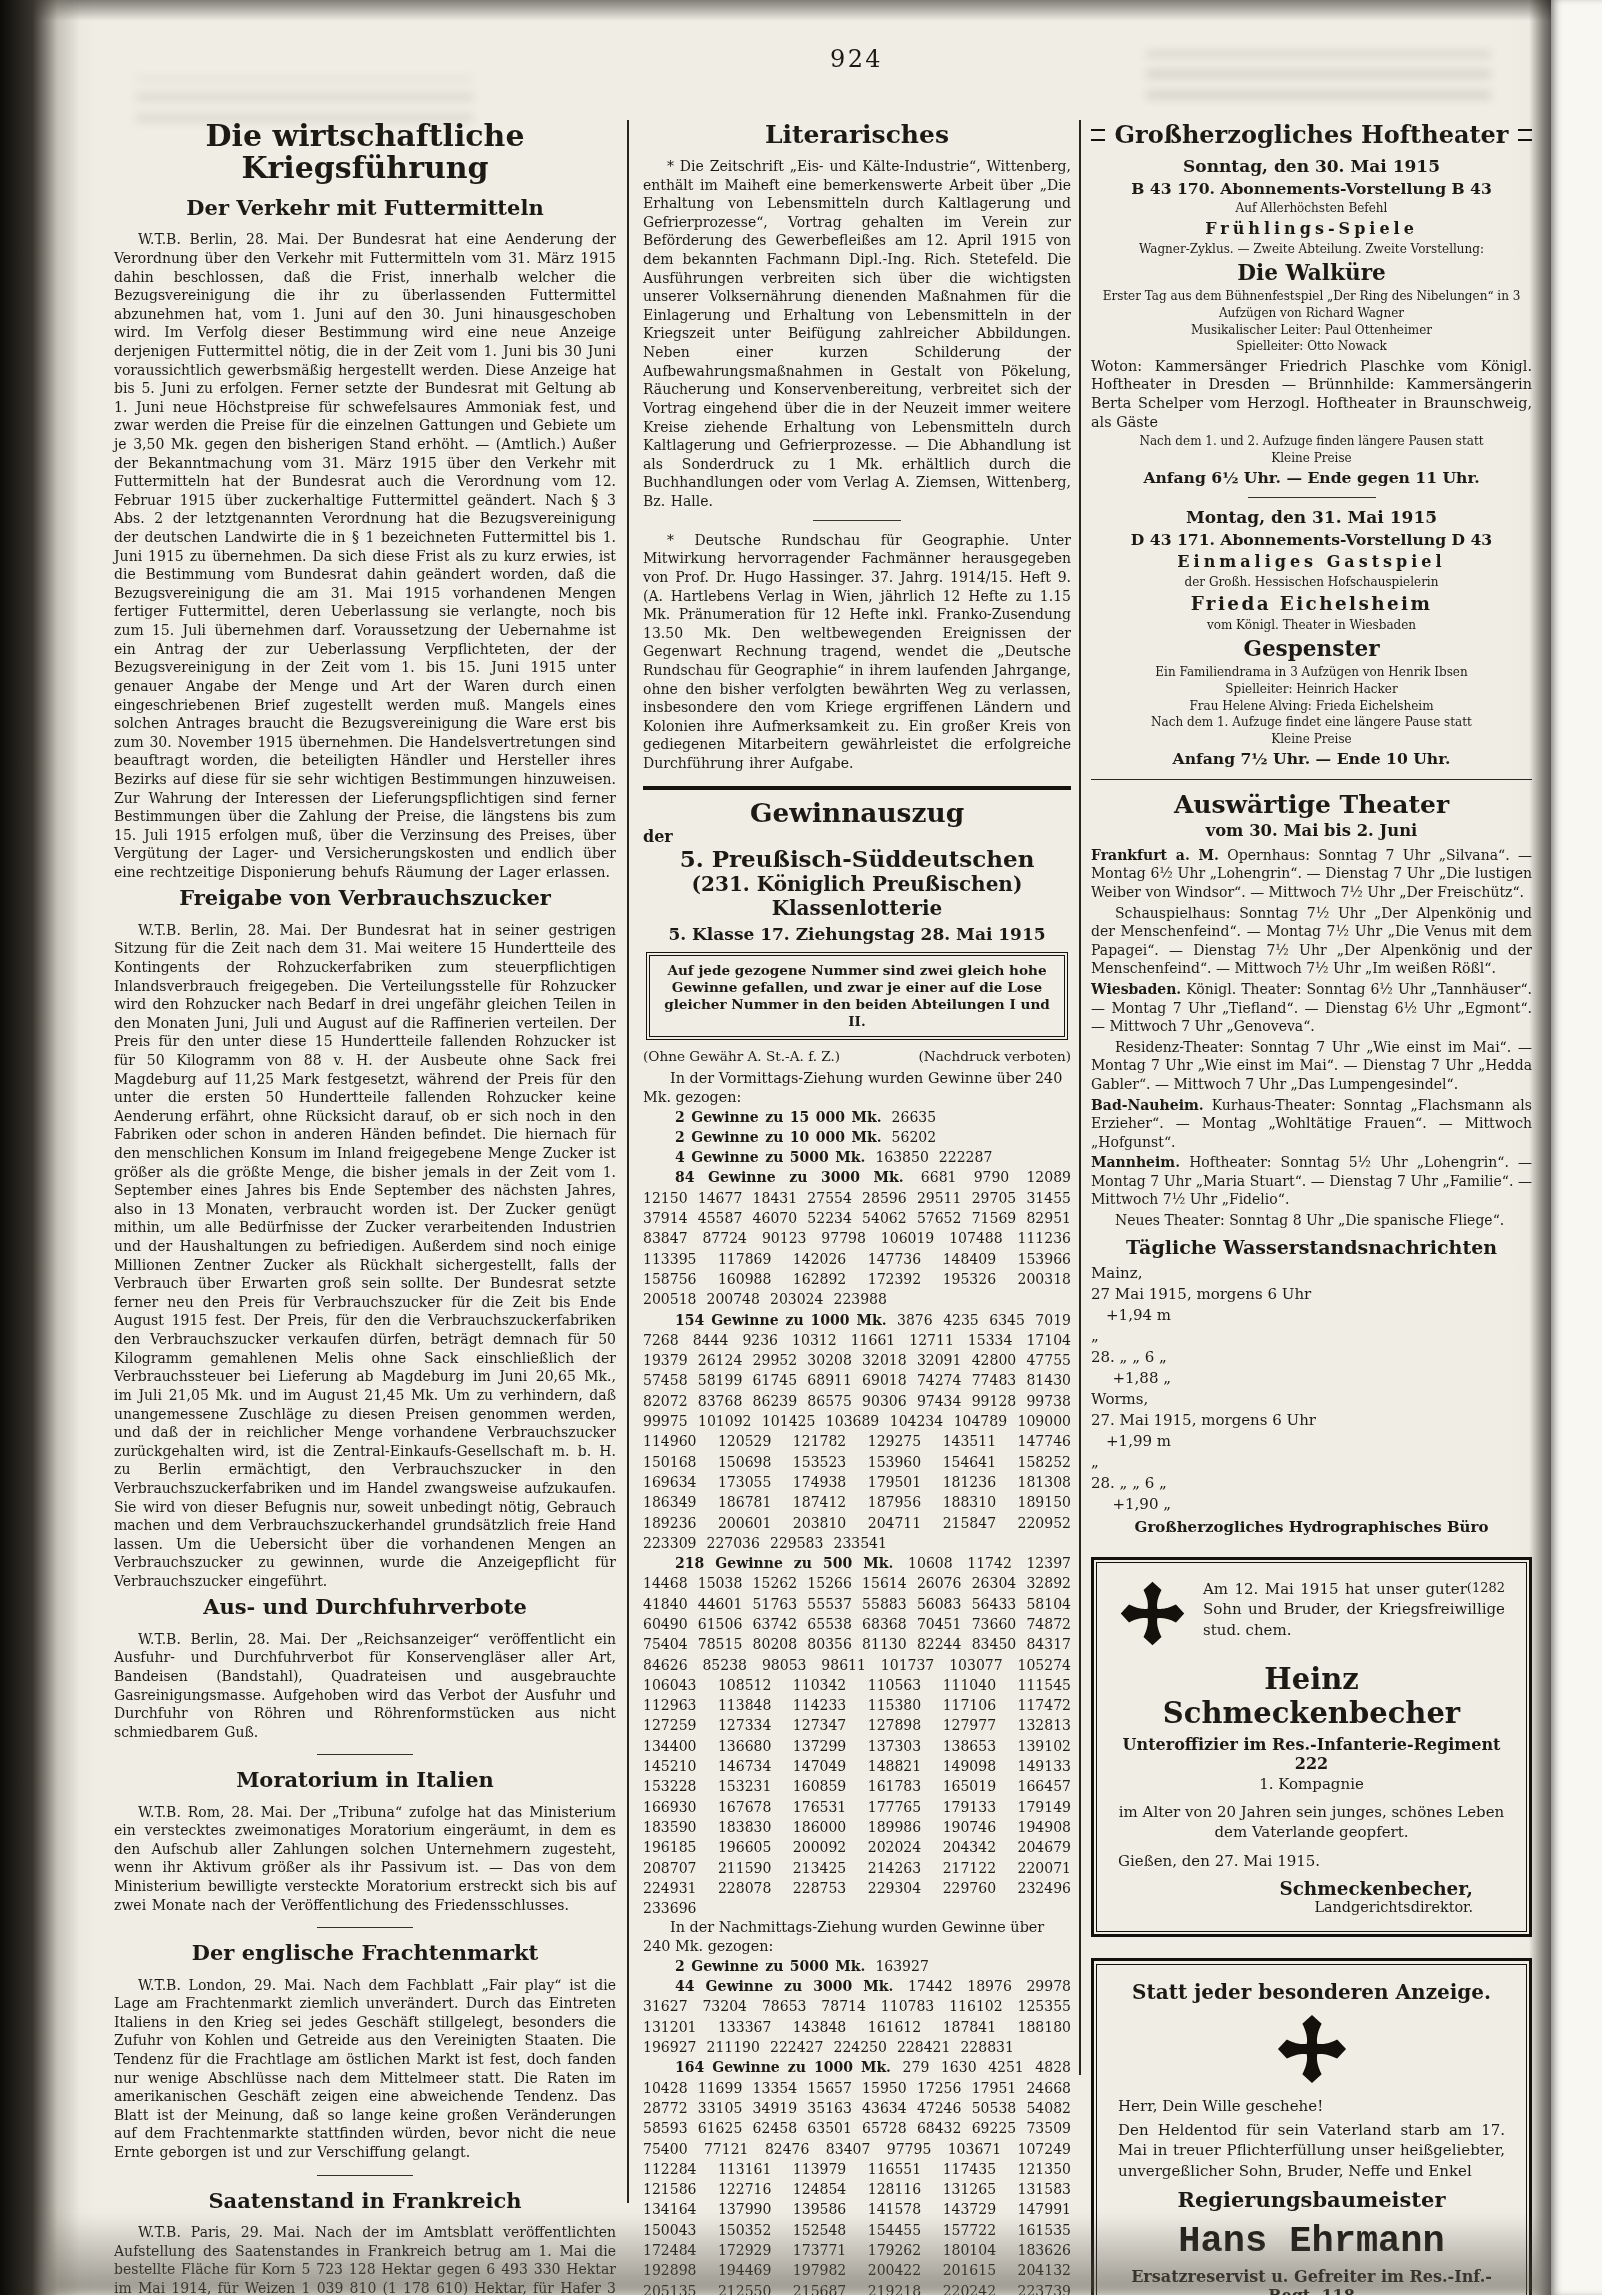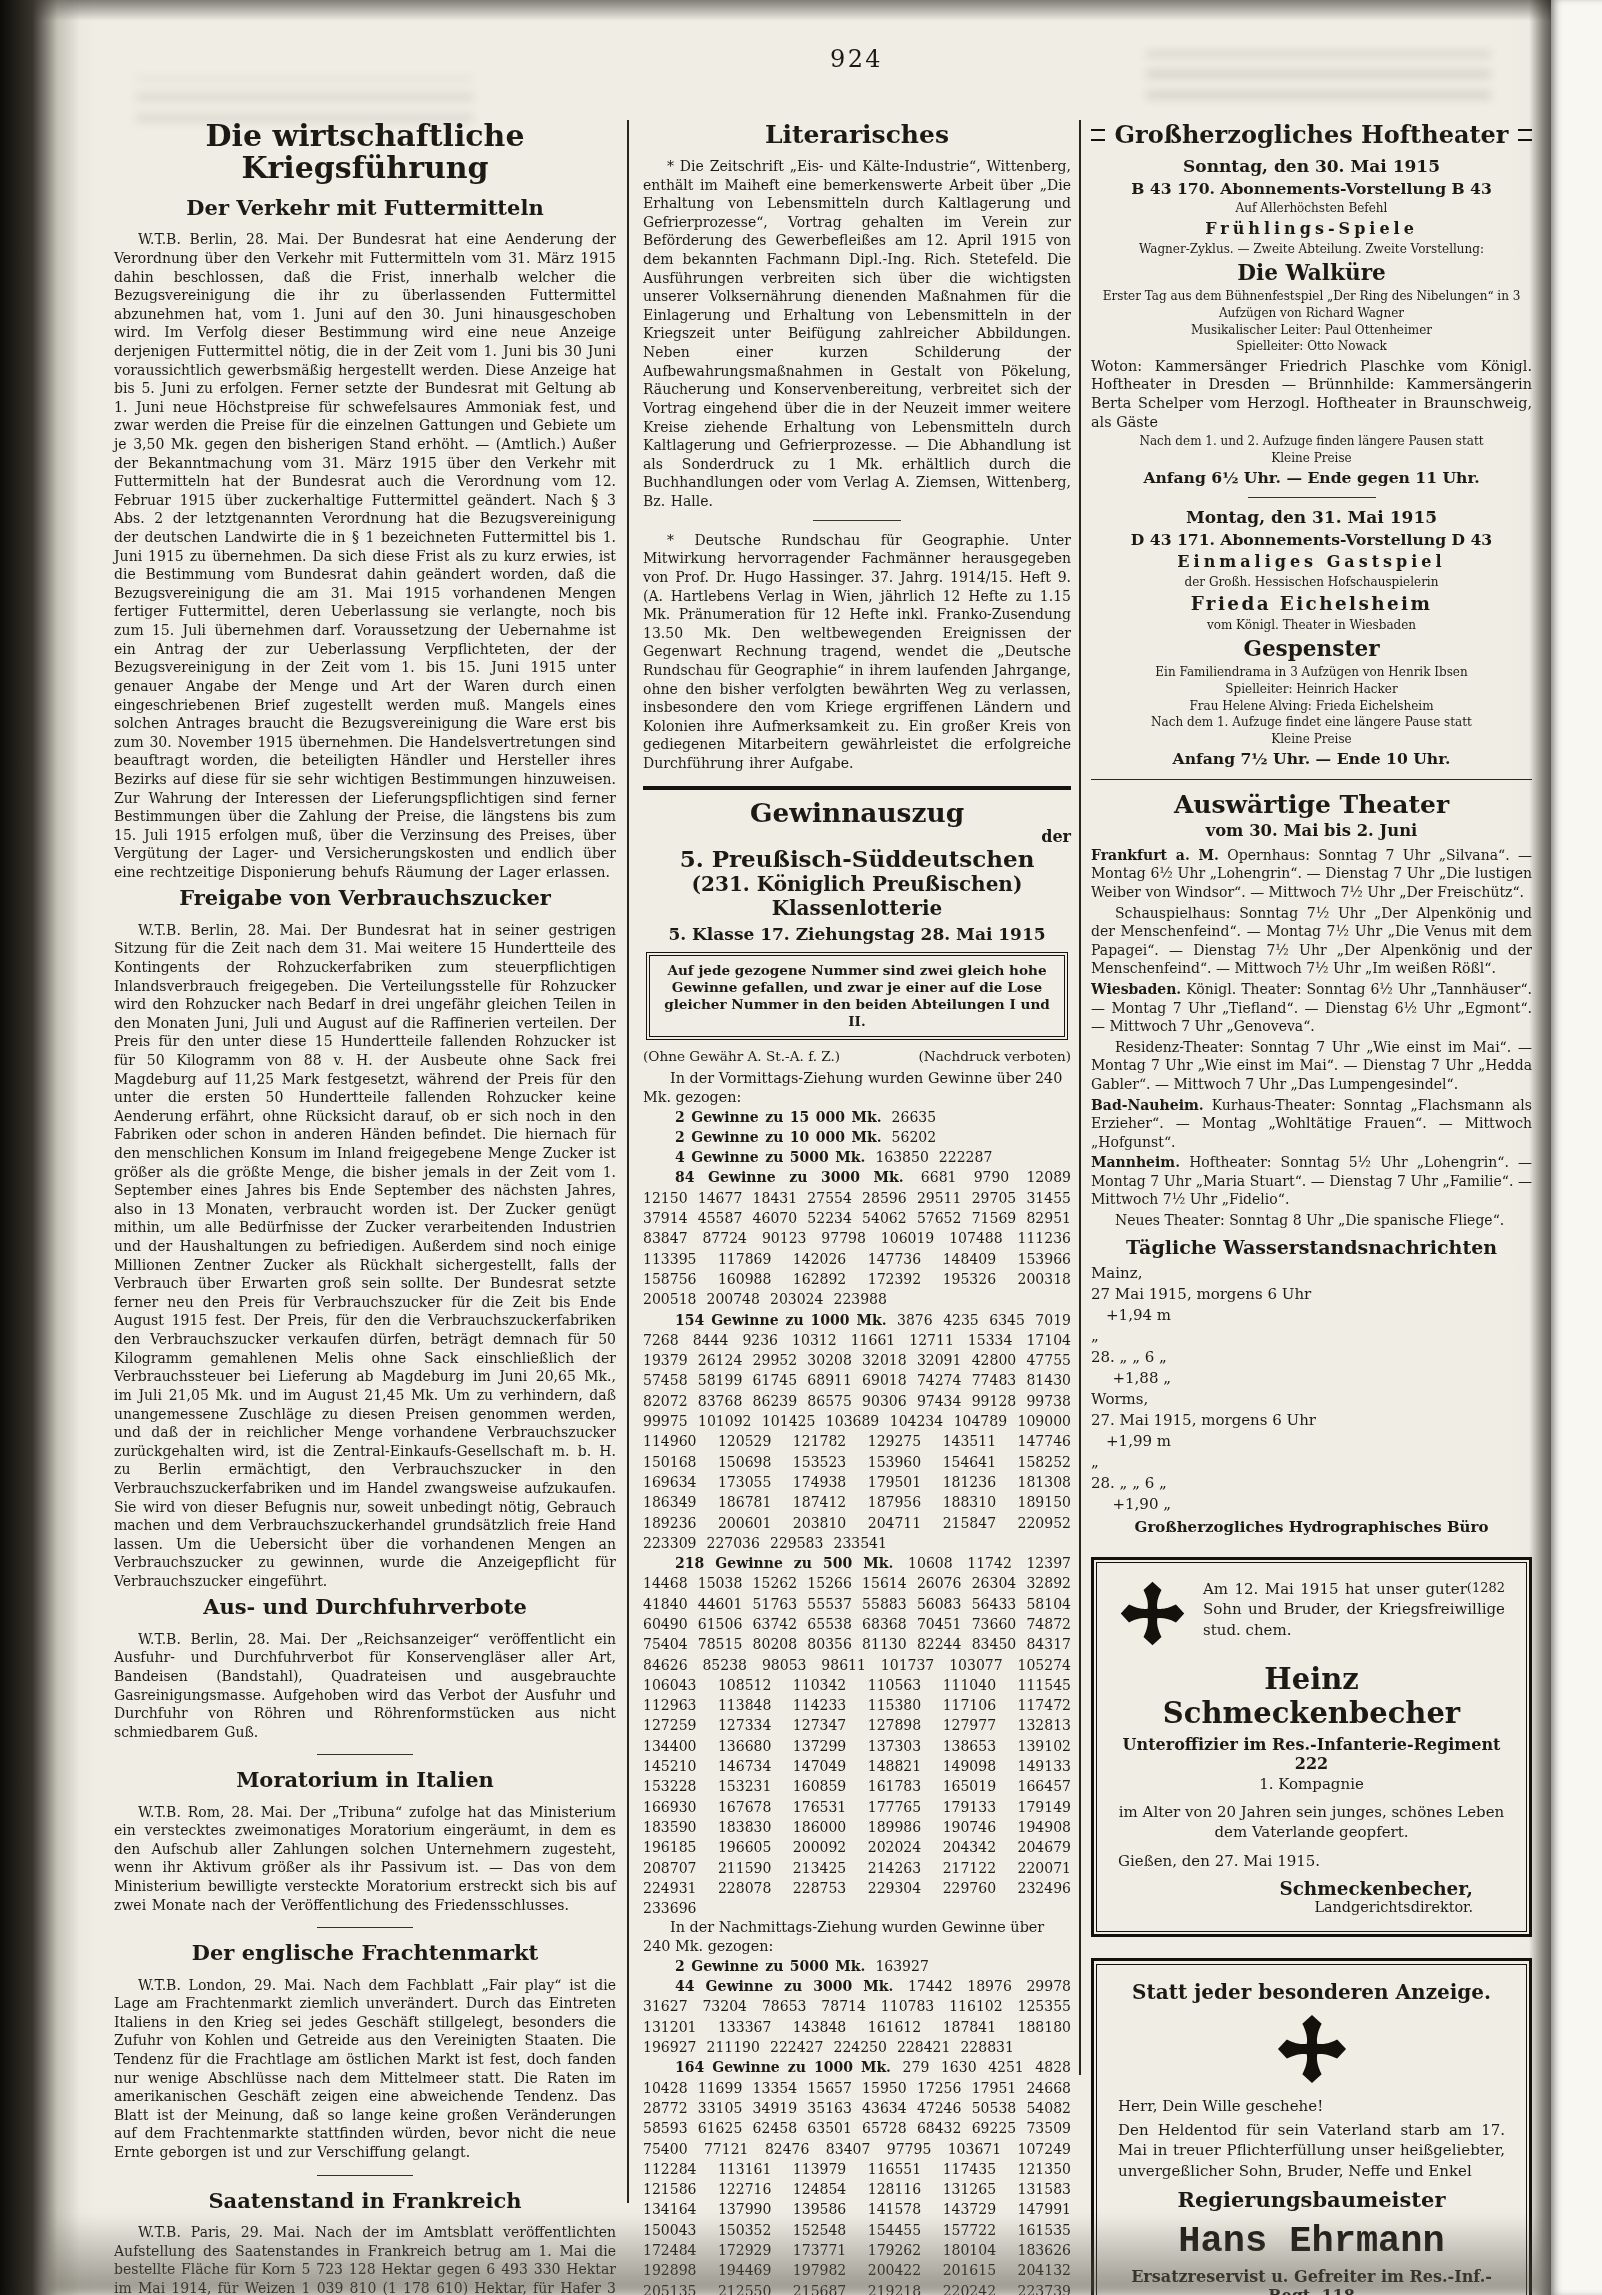--- a/index.html
+++ b/index.html
@@ -38,21 +38,21 @@
   .main-title{font-size:30px;font-weight:bold;text-align:center;margin:0 0 13px;line-height:1.05;}
   .section-head{font-size:21px;font-weight:bold;text-align:center;margin:4.8px 0 11.2px;line-height:1.1;}
   .body-par{font-size:14px;line-height:1.33;text-align:justify;margin:0;text-indent:24px;word-spacing:1.2px;}
   .sep{width:96px;border-top:1.6px solid #33302a;margin:13px auto;}
 
   
   .lit-head{font-size:25px;font-weight:bold;text-align:center;margin:0 0 8px;}
   .sep-small{width:88px;border-top:1.2px solid #3a362f;margin:9.6px auto;}
   .rule-thick{height:4px;background:#16130f;margin:13px 0 9.6px;}
   .lot-t1{font-size:26.4px;font-weight:bold;text-align:center;line-height:1.05;}
-  .lot-t2{font-size:16px;font-weight:bold;text-align:right;}
+  .lot-t2{font-size:16px;font-weight:bold;text-align:left;}
   .lot-t3{font-size:23px;font-weight:bold;text-align:center;line-height:1.15;}
   .lot-t4{font-size:20px;font-weight:bold;text-align:center;line-height:1.2;}
   .lot-sub{font-size:17px;font-weight:bold;text-align:center;margin:3.2px 0 8px;}
   .lot-box{border:4px double #16130f;padding:6.4px 11.2px;font-size:13.6px;font-weight:bold;
     text-align:center;line-height:1.25;margin:0 3.2px 8px;}
   .lot-disc{display:flex;justify-content:space-between;font-size:13.6px;margin-bottom:4.8px;}
   .lot-intro{font-size:14.4px;margin:0;text-indent:27px;line-height:1.3;}
   .draw{font-size:14px;line-height:1.45;text-align:justify;margin:0;text-indent:32px;word-spacing:5.6px;}
   .draw-label{font-weight:bold;word-spacing:1.6px;}
 

